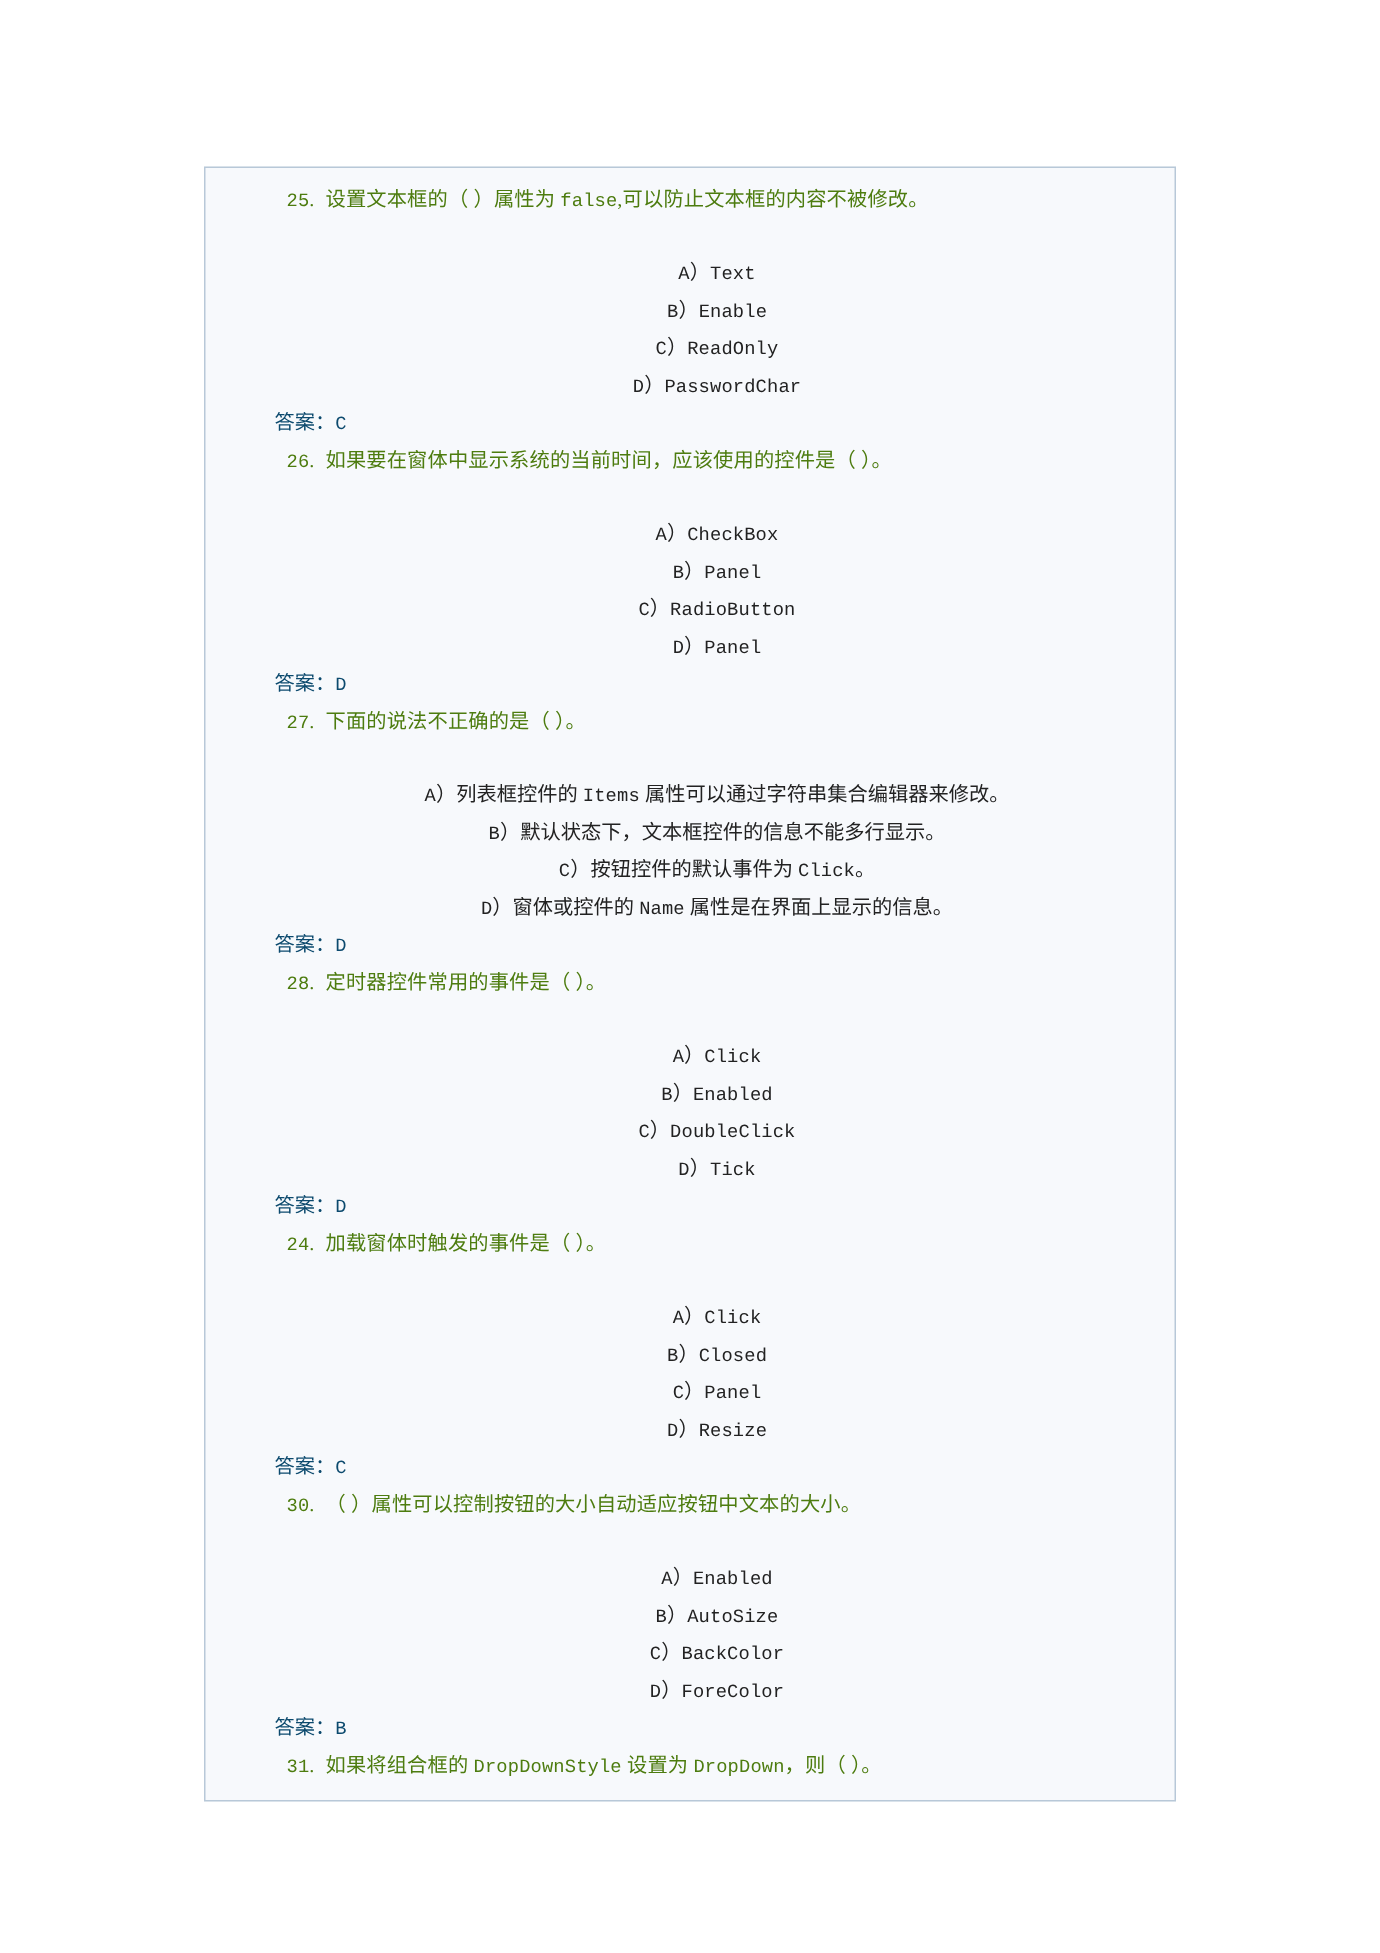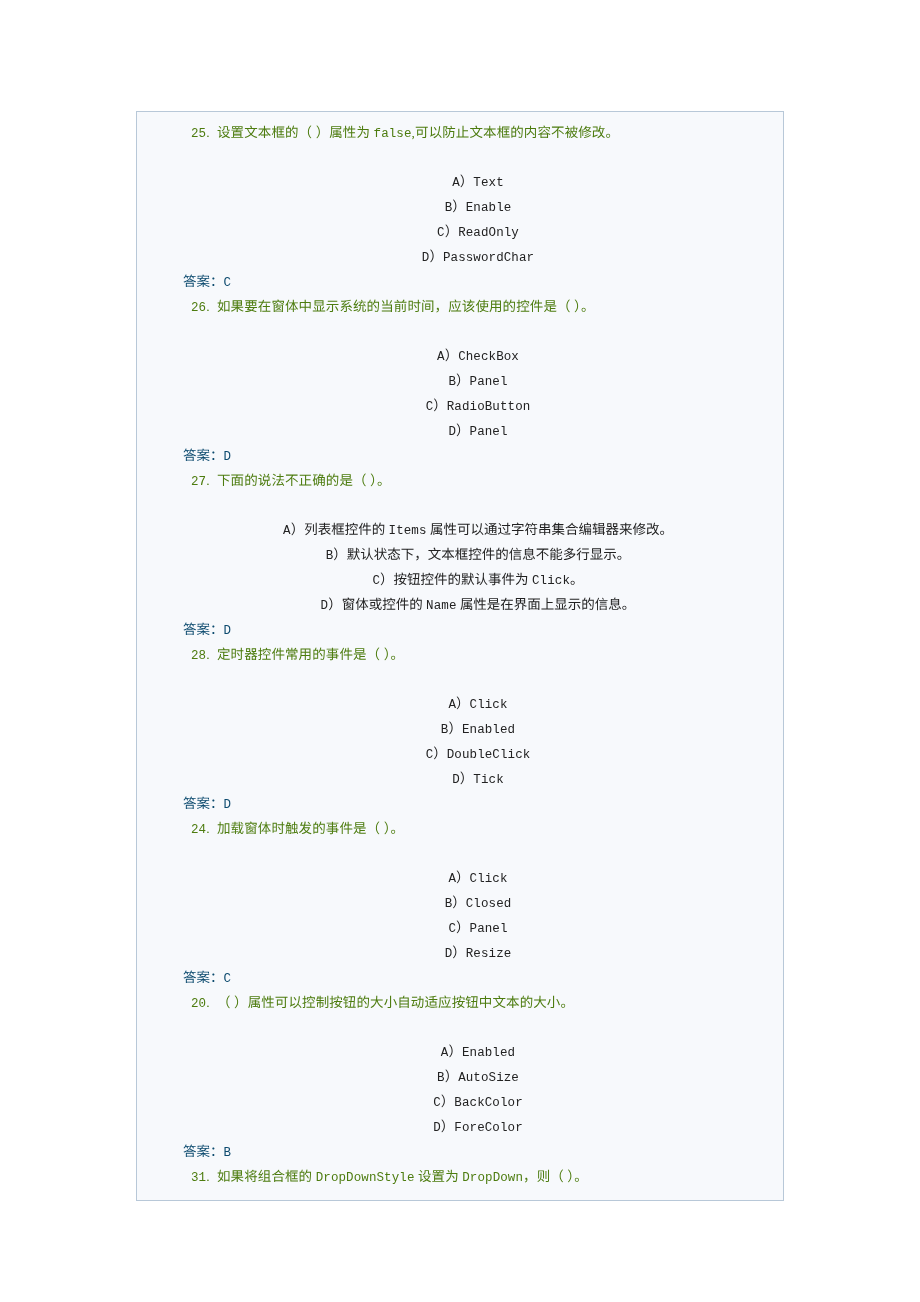--- a/index.html
+++ b/index.html
@@ -150,21 +150,21 @@
         <span class="q-gap"></span>
         <ul class="opt-list">
           <li class="opt-item"><span class="mono">A</span>）<span class="mono">Click</span></li>
           <li class="opt-item"><span class="mono">B</span>）<span class="mono">Closed</span></li>
           <li class="opt-item"><span class="mono">C</span>）<span class="mono">Panel</span></li>
           <li class="opt-item"><span class="mono">D</span>）<span class="mono">Resize</span></li>
         </ul>
         <div class="answer-line">答案：<span class="mono">C</span></div>
       </div>
       <div class="question-block">
-        <div class="q-stem"><span class="q-num"><span class="mono">20</span>.</span><span class="q-text">（ ）属性可以控制按钮的大小自动适应按钮中文本的大小。</span></div>
+        <div class="q-stem"><span class="q-num"><span class="mono">30</span>.</span><span class="q-text">（ ）属性可以控制按钮的大小自动适应按钮中文本的大小。</span></div>
         <span class="q-gap"></span>
         <ul class="opt-list">
           <li class="opt-item"><span class="mono">A</span>）<span class="mono">Enabled</span></li>
           <li class="opt-item"><span class="mono">B</span>）<span class="mono">AutoSize</span></li>
           <li class="opt-item"><span class="mono">C</span>）<span class="mono">BackColor</span></li>
           <li class="opt-item"><span class="mono">D</span>）<span class="mono">ForeColor</span></li>
         </ul>
         <div class="answer-line">答案：<span class="mono">B</span></div>
       </div>
       <div class="question-block">

